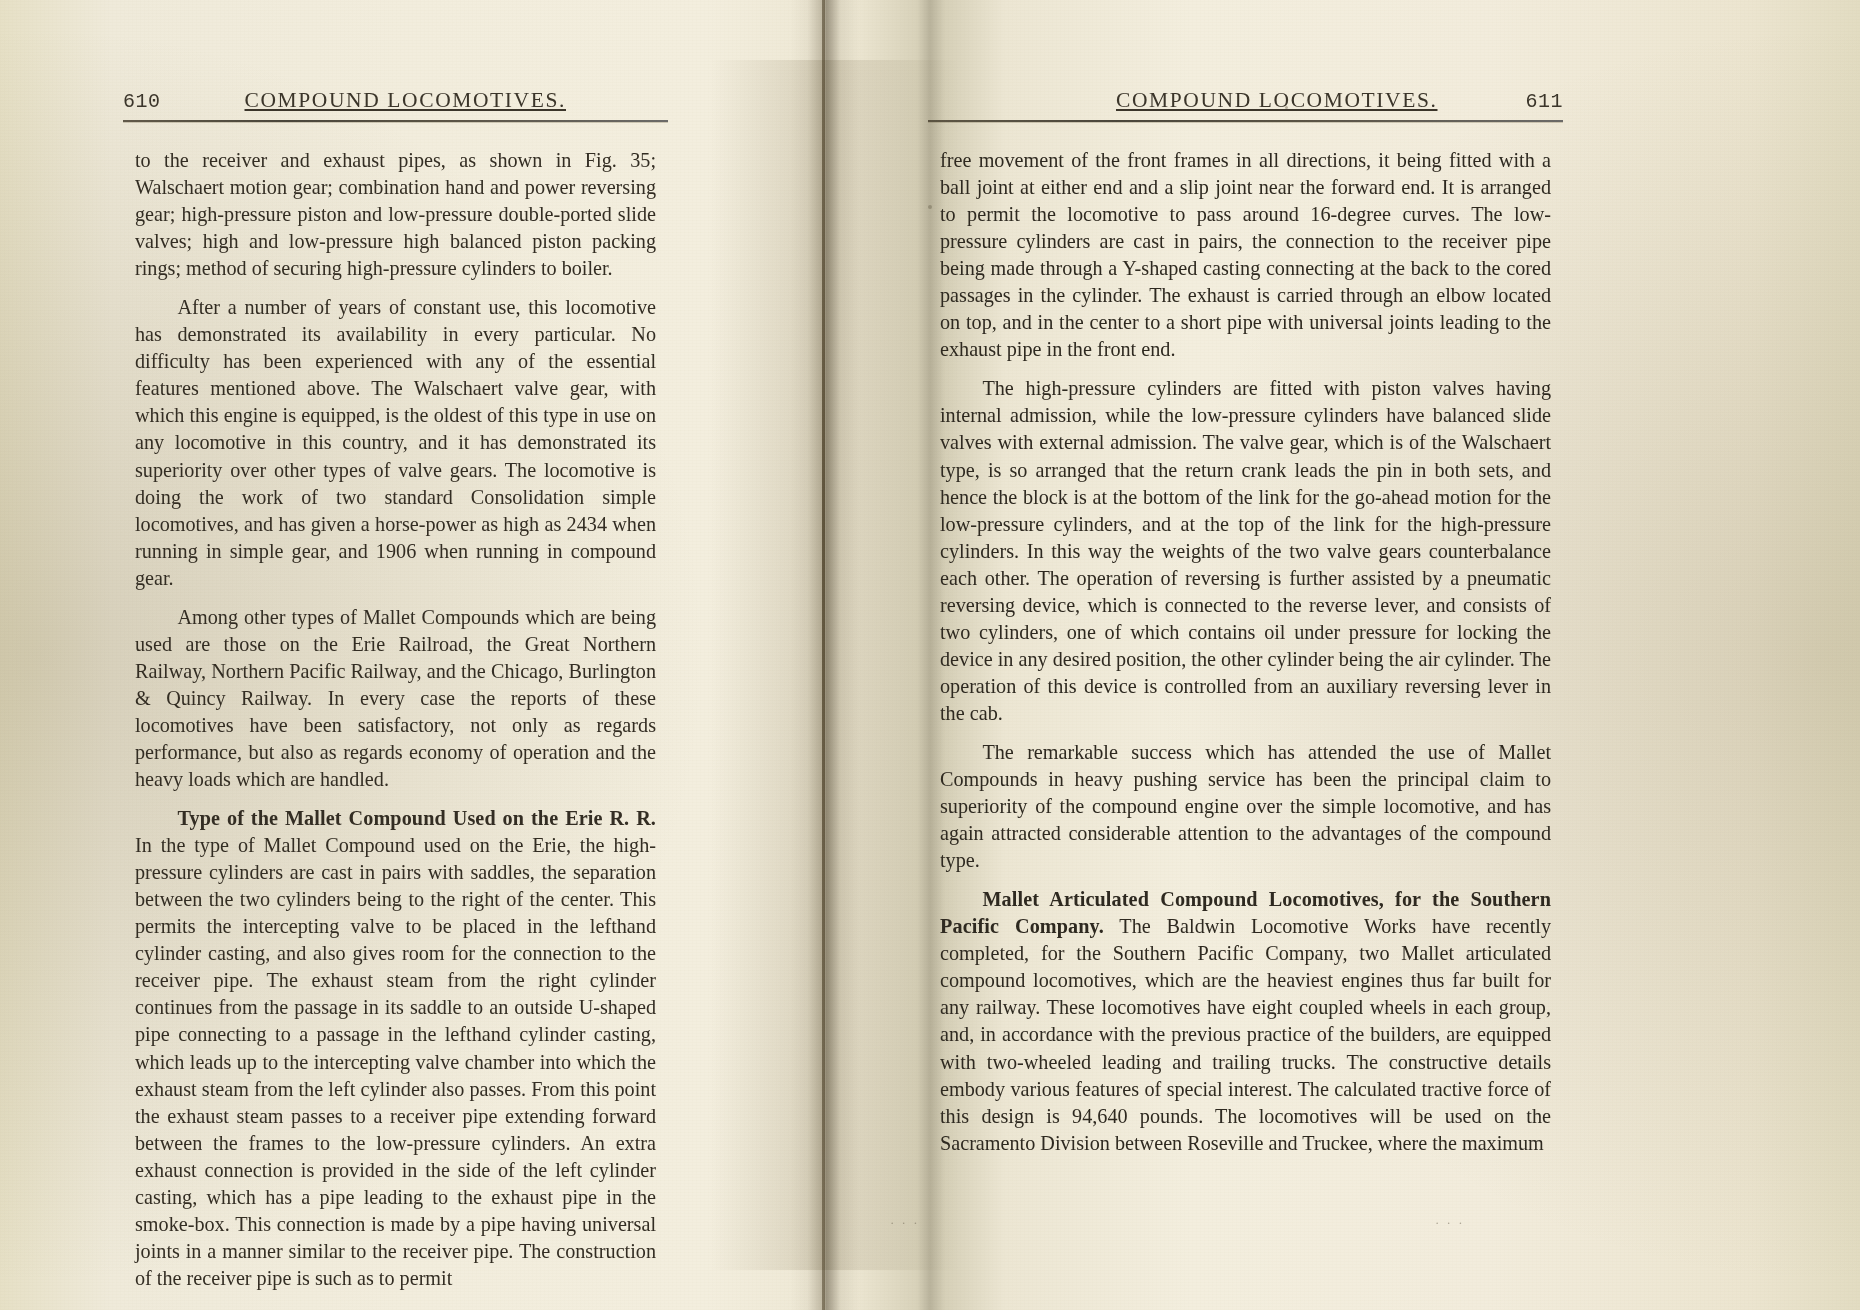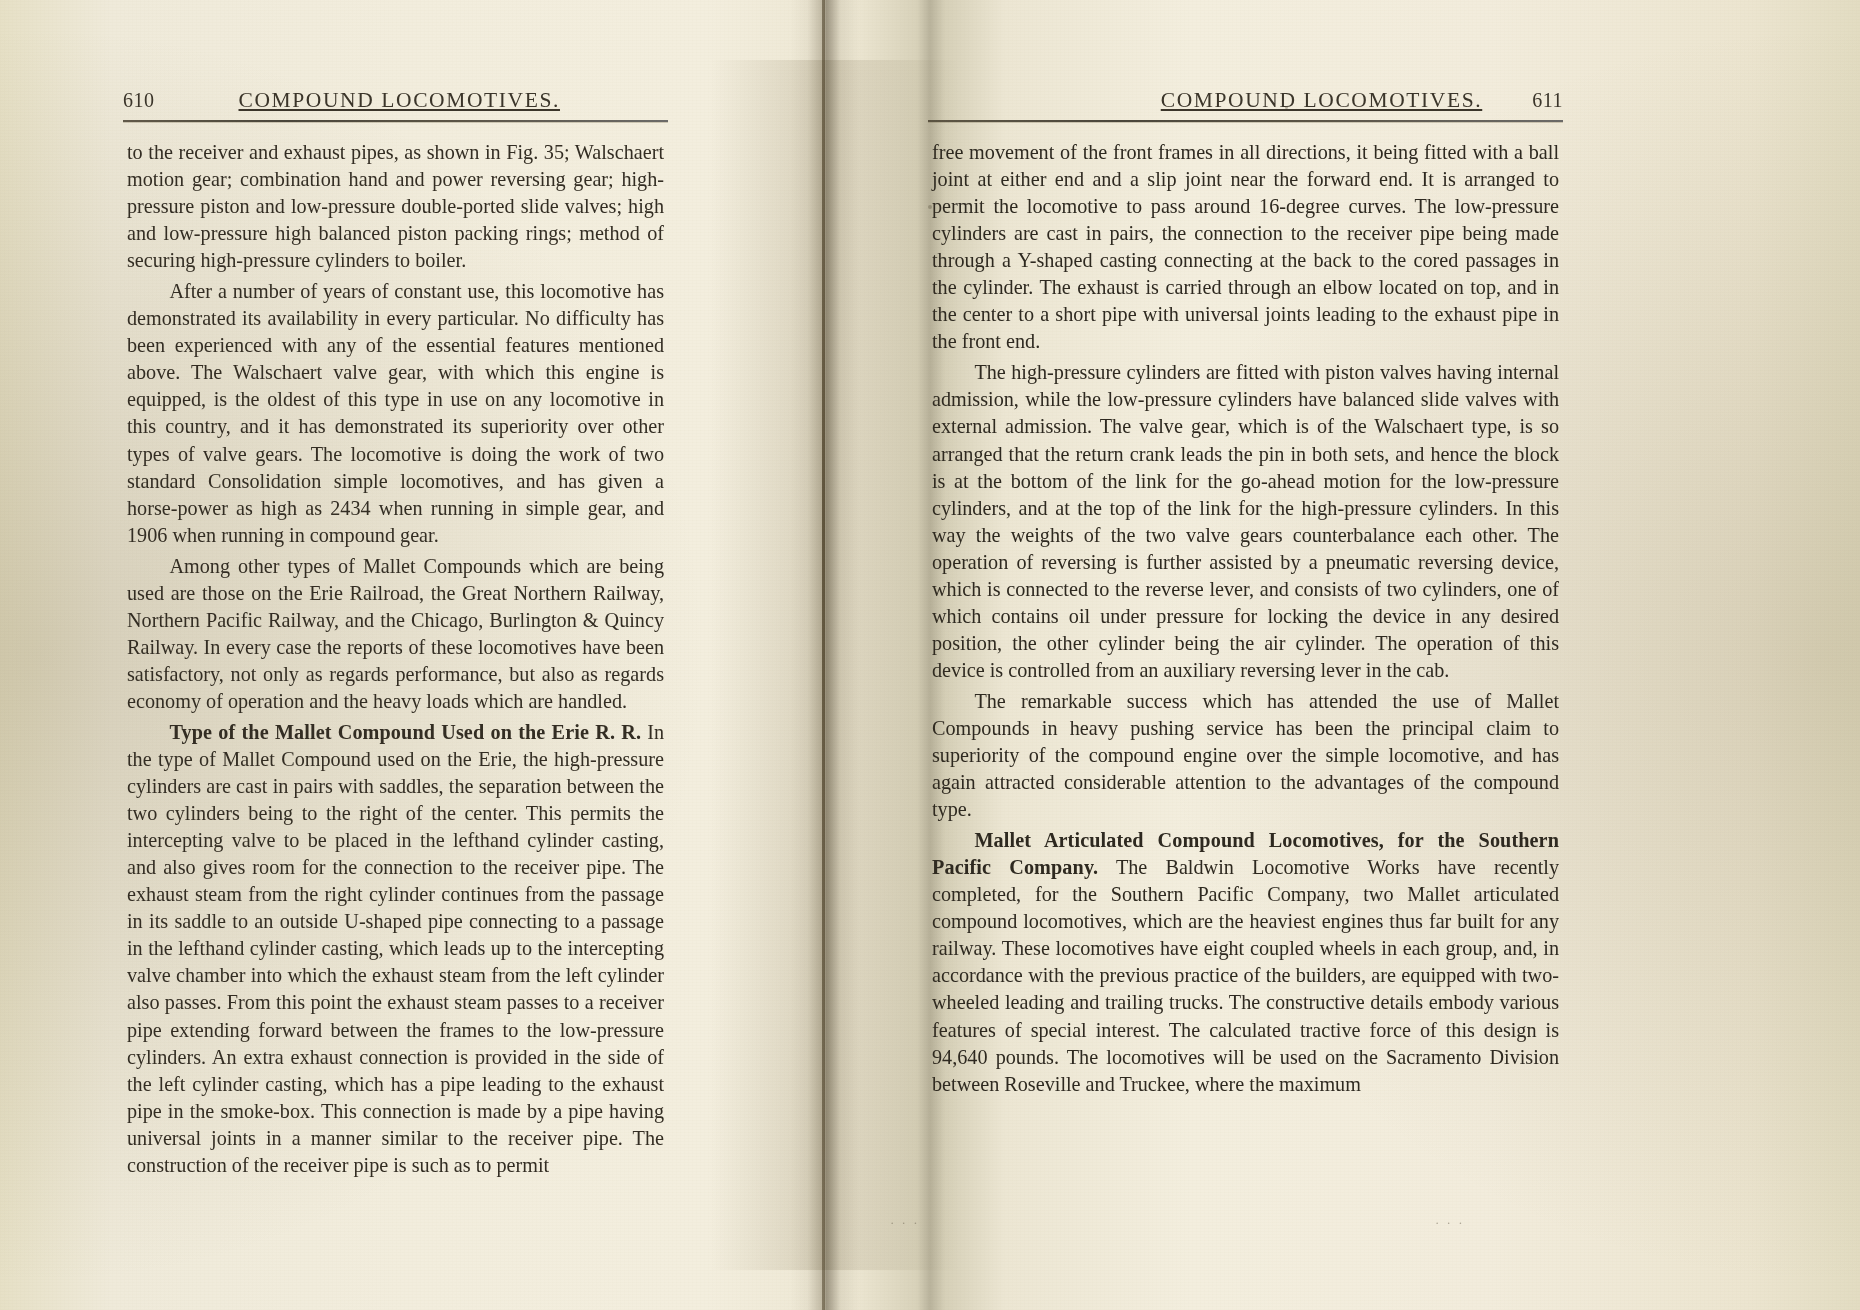--- a/index.html
+++ b/index.html
@@ -54,42 +54,42 @@
     display:flex;align-items:baseline;
     font-variant:normal;
   }
   .hdr-title{
     font-size:21.5px;letter-spacing:1.6px;
     color:#3b352a;
     font-family:"Liberation Serif","DejaVu Serif",serif;
     text-decoration:underline;
   }
   .hdr-num{
-    font-size:20px;color:#3b352a;letter-spacing:.5px;
+    font-size:20px;color:#3b352a;letter-spacing:.5px;font-family:Liberation Mono, monospace;
   }
   .rule{
     position:absolute;height:2px;
     background:linear-gradient(90deg,#4a4232,#2e2a20 30%,#413a2c 60%,#555 100%);
     opacity:.85;
   }
   .rule::after{
     content:"";position:absolute;left:0;right:0;top:2px;height:1px;
     background:rgba(120,110,80,.35);
   }
 
   .col{
     position:absolute;
     color:#2f2a21;
     font-size:20.2px;
     line-height:27.05px;
     text-align:justify;
     text-justify:inter-word;
     font-family:"Liberation Serif","DejaVu Serif",serif;
   }
-  .col p{margin:4px;text-indent:2.1em;}
+  .col p{margin:12px;text-indent:2.1em;}
   .col p.noindent{text-indent:0;}
   .col b{font-weight:bold;letter-spacing:.1px;}
 
   
   #col-left{color:#332d23;}
   #col-right{color:#2e2920;}
 
   
   .curve-left{
     position:absolute;top:60px;bottom:40px;right:0;width:120px;
@@ -130,21 +130,21 @@
       <p><b>Type of the Mallet Compound Used on the Erie R. R.</b><span>  In the type of Mallet Compound used on the Erie, the high-pressure cylinders are cast in pairs with saddles, the separation between the two cylinders being to the right of the center.  This permits the intercepting valve to be placed in the lefthand cylinder casting, and also gives room for the connection to the receiver pipe.  The exhaust steam from the right cylinder continues from the passage in its saddle to an outside U-shaped pipe connecting to a passage in the lefthand cylinder casting, which leads up to the intercepting valve chamber into which the exhaust steam from the left cylinder also passes.  From this point the exhaust steam passes to a receiver pipe extending forward between the frames to the low-pressure cylinders.  An extra exhaust connection is provided in the side of the left cylinder casting, which has a pipe leading to the exhaust pipe in the smoke-box.  This connection is made by a pipe having universal joints in a manner similar to the receiver pipe.  The construction of the receiver pipe is such as to permit</span></p>
     </div>
 
     <div class="curve-left"></div>
   </div>
 
   <div class="page" id="page-right">
 
     <div class="header" style="left:98px;top:88px;width:635px;justify-content:flex-end;">
       <span class="hdr-title">COMPOUND LOCOMOTIVES.</span>
-      <span class="hdr-num" style="margin-left:50px;">611</span>
+      <span class="hdr-num" style="margin-left:88px;">611</span>
     </div>
 
     <div class="rule" style="left:98px;top:120px;width:635px;"></div>
 
     <div class="col" id="col-right" style="left:98px;top:135px;width:635px;">
 
       <p class="noindent">free movement of the front frames in all directions, it being fitted with a ball joint at either end and a slip joint near the forward end.  It is arranged to permit the locomotive to pass around 16-degree curves.  The low-pressure cylinders are cast in pairs, the connection to the receiver pipe being made through a Y-shaped casting connecting at the back to the cored passages in the cylinder.  The exhaust is carried through an elbow located on top, and in the center to a short pipe with universal joints leading to the exhaust pipe in the front end.</p>
 
       <p>The high-pressure cylinders are fitted with piston valves having internal admission, while the low-pressure cylinders have balanced slide valves with external admission.  The valve gear, which is of the Walschaert type, is so arranged that the return crank leads the pin in both sets, and hence the block is at the bottom of the link for the go-ahead motion for the low-pressure cylinders, and at the top of the link for the high-pressure cylinders.  In this way the weights of the two valve gears counterbalance each other.  The operation of reversing is further assisted by a pneumatic reversing device, which is connected to the reverse lever, and consists of two cylinders, one of which contains oil under pressure for locking the device in any desired position, the other cylinder being the air cylinder.  The operation of this device is controlled from an auxiliary reversing lever in the cab.</p>
 

